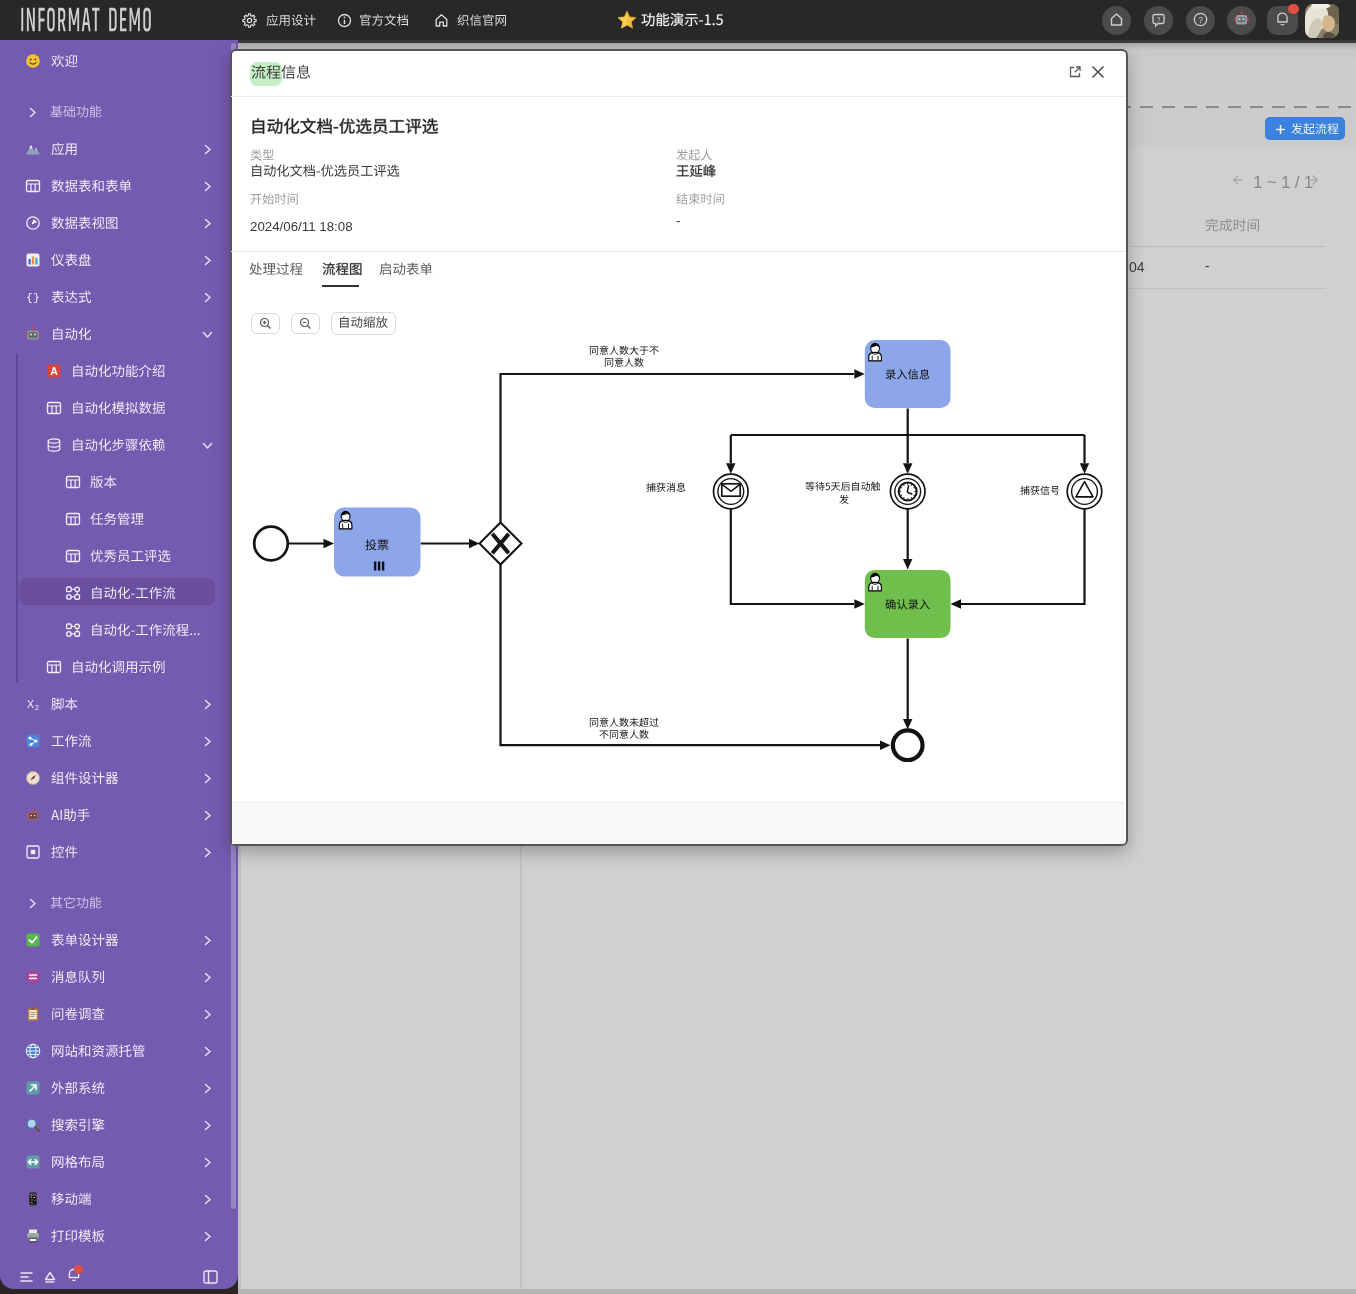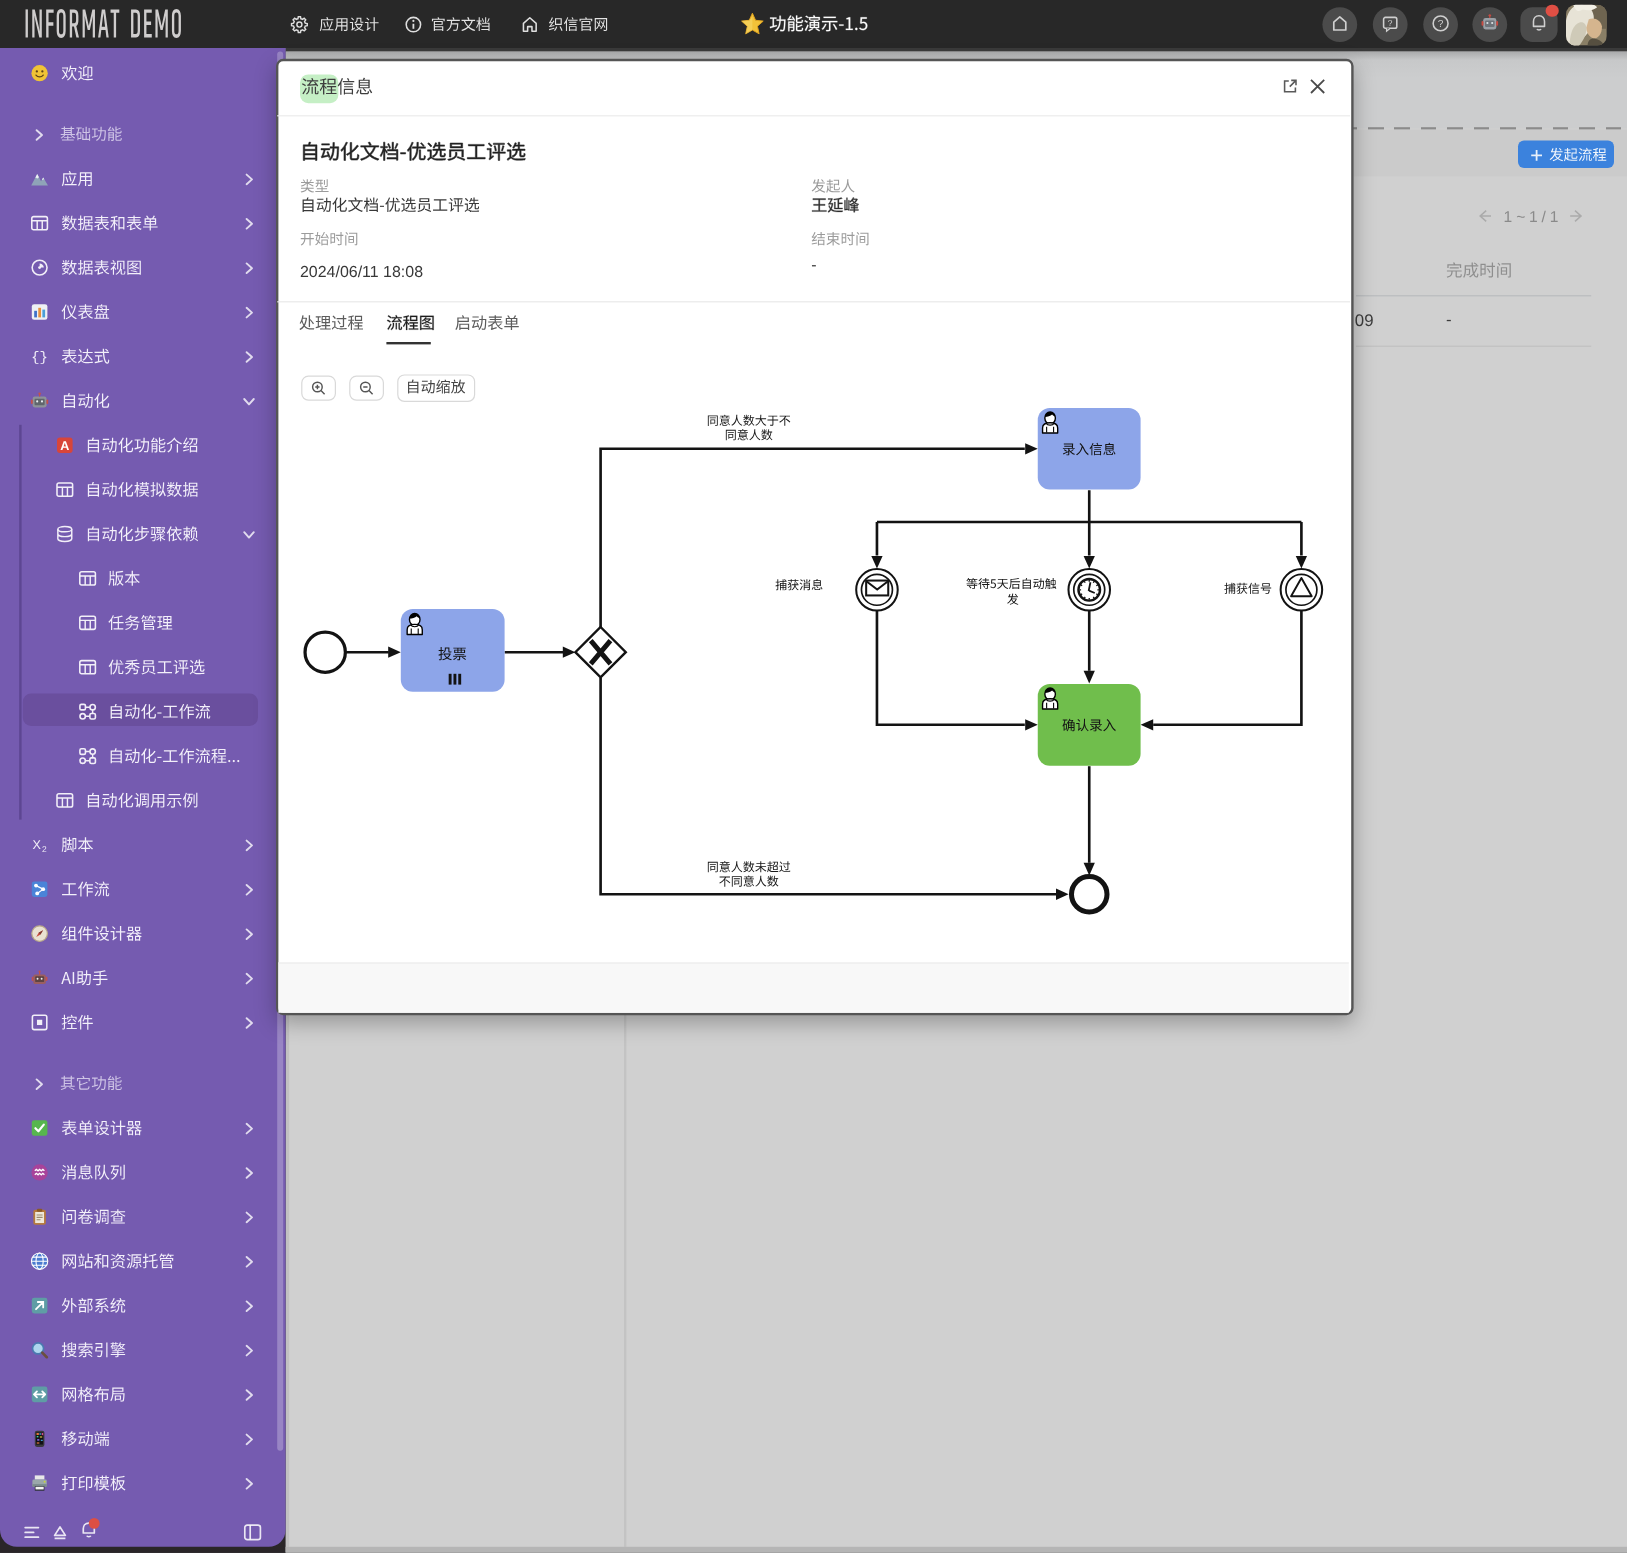--- a/index.html
+++ b/index.html
@@ -182,34 +182,34 @@
       <g fill="#f2f6fc" transform="translate(0,13.30) scale(0.01200,-0.01200)">
         <use href="#g53d1" x="0"></use>
         <use href="#g8d77" x="1000"></use>
         <use href="#g6d41" x="2000"></use>
         <use href="#g7a0b" x="3000"></use>
       </g>
     </svg>
     <svg class="t" style="left:1231px;top:174px" width="12" height="12" viewBox="0 0 12 12">
 <path d="M7.5 1.5 L2.5 6 L7.5 10.5 M2.5 6 H11.5" stroke="#ababab" stroke-width="1.3" fill="none"></path>
     </svg>
-    <div class="abs" style="left:1253px;top:172.5px;width:80px;height:17px;font-size:13px;color:#8a8a8a;white-space:nowrap;letter-spacing:-0.2px">1 ~ 1 / 1</div>
+    <div class="abs" style="left:1253px;top:172.5px;width:80px;height:17px;font-size:17px;color:#8a8a8a;white-space:nowrap;letter-spacing:-0.2px">1 ~ 1 / 1</div>
     <svg class="t" style="left:1308px;top:174px" width="12" height="12" viewBox="0 0 12 12">
 <path d="M4.5 1.5 L9.5 6 L4.5 10.5 M9.5 6 H0.5" stroke="#ababab" stroke-width="1.3" fill="none"></path>
     </svg>
     <svg class="t" style="left:1204.5px;top:214.7px" width="57" height="21">
       <g fill="#8e8e8e" transform="translate(0,15.29) scale(0.01380,-0.01380)">
         <use href="#g5b8c" x="0"></use>
         <use href="#g6210" x="1000"></use>
         <use href="#g65f6" x="2000"></use>
         <use href="#g95f4" x="3000"></use>
       </g>
     </svg>
     <div class="abs" style="left:1130px;top:245.5px;width:196px;height:1px;background:#b9bbbd"></div>
-    <div class="abs" style="left:1129px;top:259px;width:20px;height:15px;font-size:14px;color:#3c3c3c">09</div>
+    <div class="abs" style="left:1129px;top:259px;width:20px;height:15px;font-size:14px;color:#3c3c3c">04</div>
     <div class="abs" style="left:1205px;top:258px;width:10px;height:15px;font-size:14px;color:#3c3c3c">-</div>
     <div class="abs" style="left:1130px;top:287.5px;width:196px;height:1px;background:#c0c0c0"></div>
     <div class="abs" style="left:238px;top:1289px;width:1118px;height:5px;background:#b5b5b5"></div>
 <div id="topbar"></div>
 <div id="sidebar"></div>
 <svg class="t" style="left:20.0px;top:-6.7px" width="136" height="52">
       <g fill="#cfcdcd" transform="translate(0,38.23) scale(0.02070,-0.03450)">
         <use href="#k49" x="0"></use>
         <use href="#k4e" x="270"></use>
         <use href="#k46" x="831"></use>

